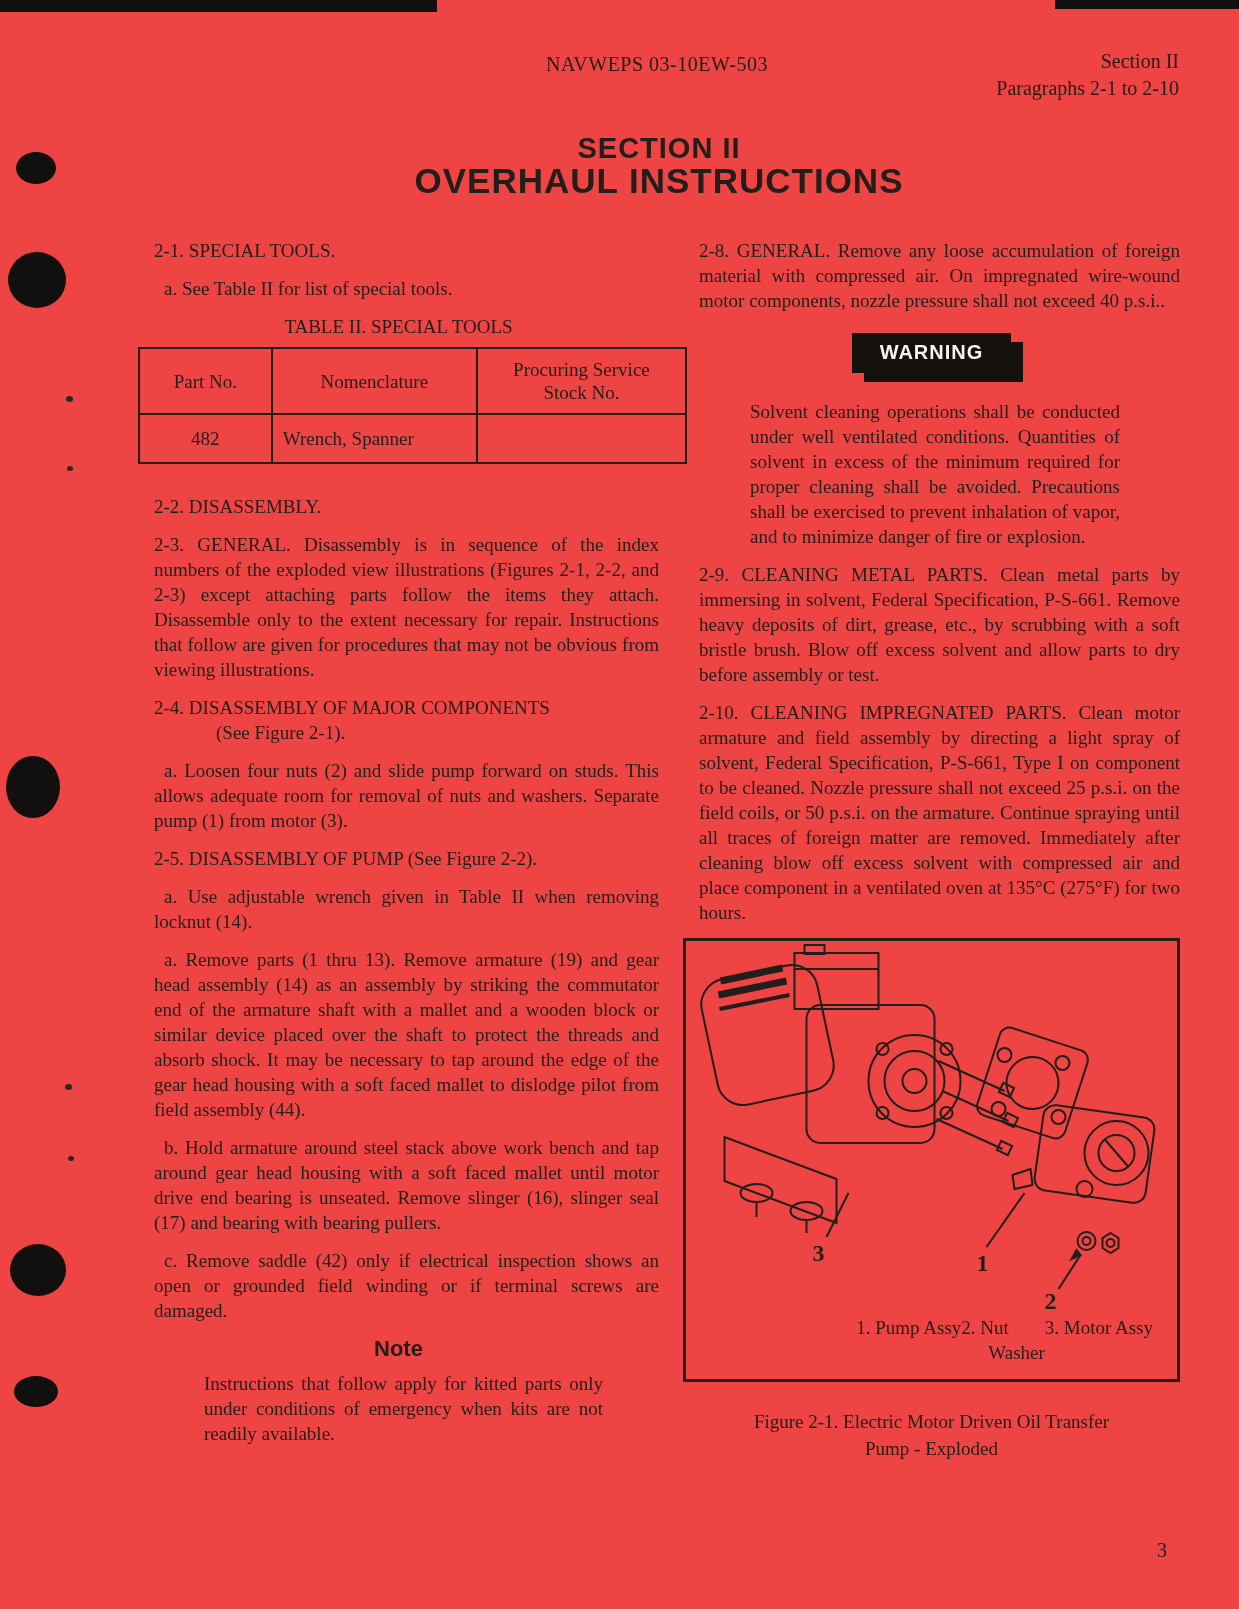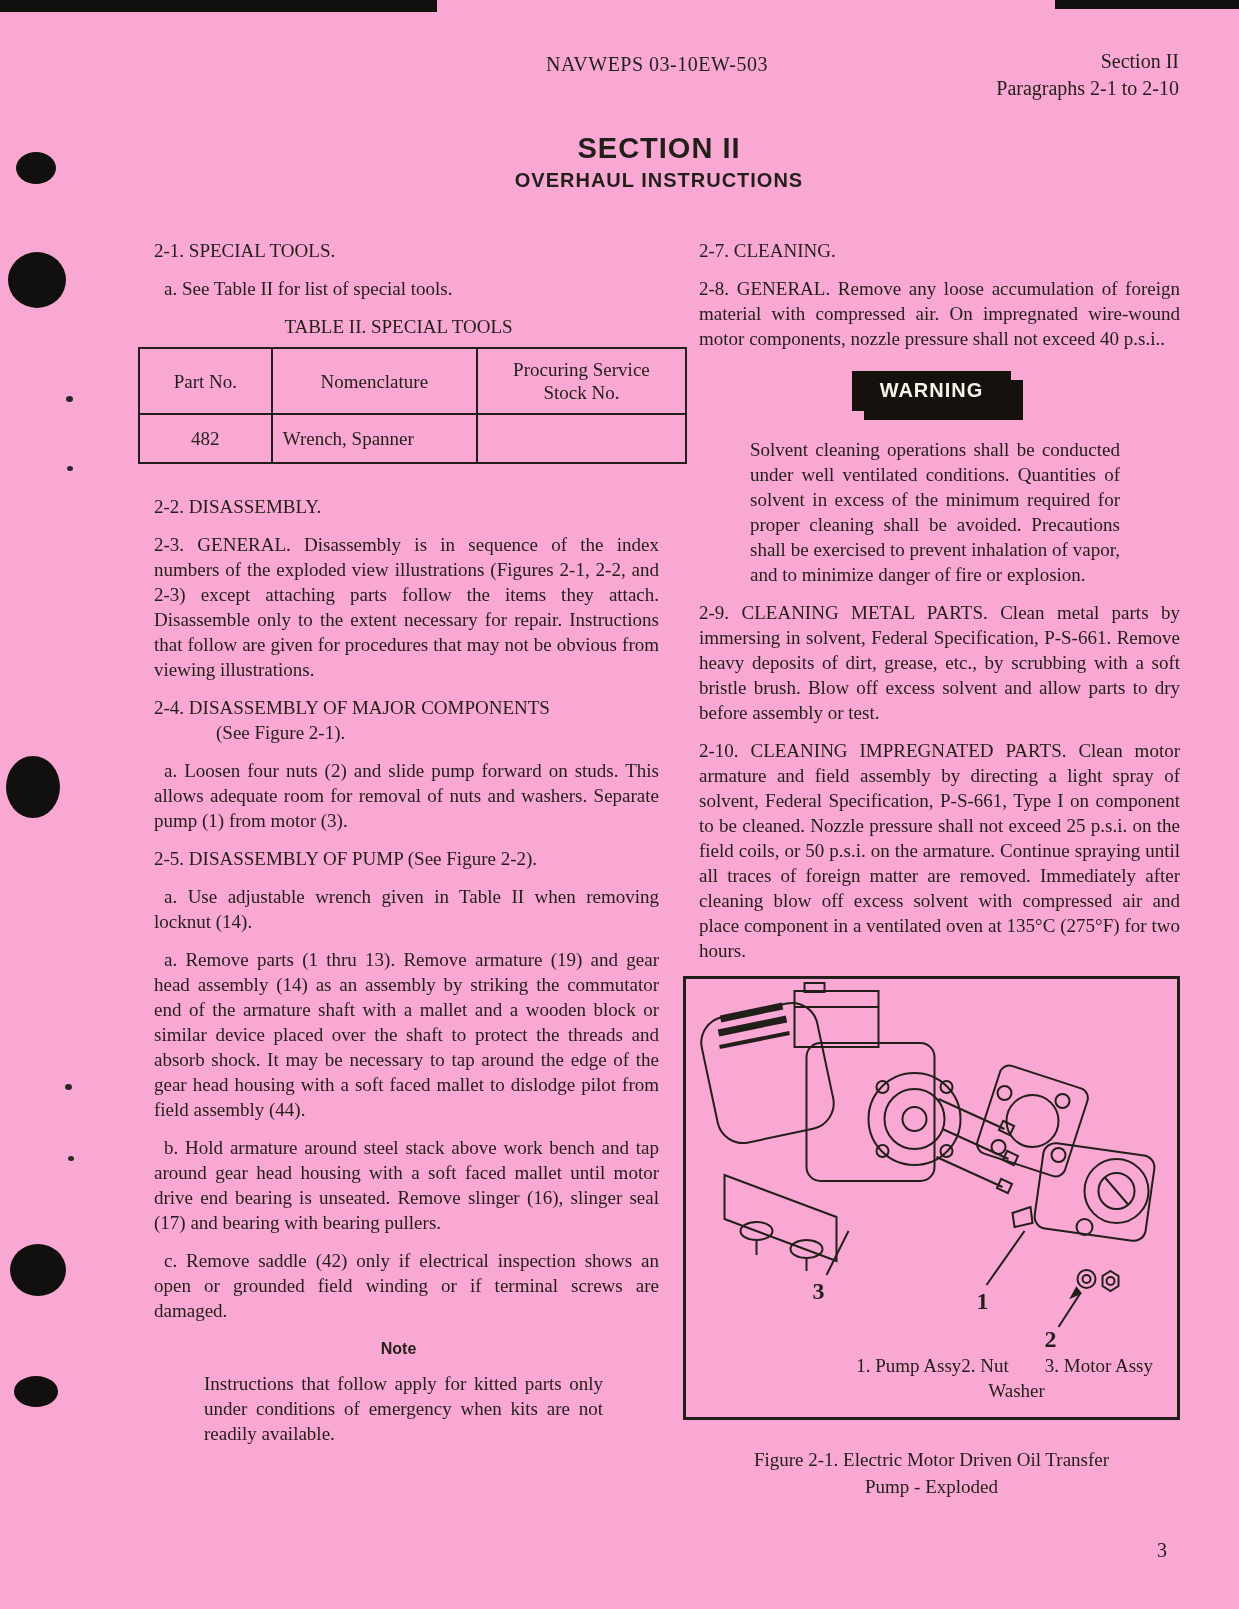--- a/index.html
+++ b/index.html
@@ -1,31 +1,31 @@
 <!DOCTYPE html>
 <html><head>
 <meta charset="utf-8">
 <style>
   html,body { margin:0; padding:0; background:#8a8a8a; }
   .page {
     position:relative; width:1239px; height:1609px; margin:0 auto;
-    background:#f9a8d4; color:#221e19; overflow:hidden;
+    background:#ef4444; color:#221e19; overflow:hidden;
     font-family:"Liberation Serif", serif; font-size:19px; line-height:25px;
   }
   .topbar { position:absolute; top:0; height:12px; background:#12100e; }
   .artifact { position:absolute; background:#12100e; border-radius:50%; }
   .speck { position:absolute; background:#2a2622; border-radius:50%; }
 
   .header-doc { position:absolute; top:52px; left:546px; font-size:20px; letter-spacing:0.5px; }
   .header-right { position:absolute; top:48px; right:60px; text-align:right; font-size:20px; line-height:27px; }
 
   .doc-title { position:absolute; top:136px; left:138px; width:1042px; text-align:center;
     font-family:"Liberation Sans", sans-serif; font-weight:bold; }
   .doc-title .t1 { font-size:29px; letter-spacing:1px; }
-  .doc-title .t2 { font-size:20px; letter-spacing:1px; margin-top:7px; }
+  .doc-title .t2 { font-size:35px; letter-spacing:1px; margin-top:7px; }
 
   .col { position:absolute; top:238px; text-align:justify; }
   .col-left  { left:138px; width:521px; }
   .col-right { left:683px; width:497px; }
 
   .para { margin:0 0 13px 16px; }
   .heading { text-align:left; }
   .indent-a { text-indent:10px;font-family:Liberation Serif, serif; }
   .line2-indent { padding-left:62px; text-align:left; }
 
@@ -39,21 +39,21 @@
   .c-stock{ width:186px; }
 
   .warning-wrap { display:flex; justify-content:center; margin:20px 0 26px 0; }
   .warning-box {
     background:#14110d; color:#f6f3ea; font-family:"Liberation Sans", sans-serif;
     font-weight:bold; font-size:20px; letter-spacing:1px; line-height:1;
     padding:9px 28px 11px 28px; box-shadow:12px 9px 0 #14110d;
   }
   .warning-body { margin:0 60px 13px 67px; }
 
-  .note-heading { font-family:"Liberation Sans", sans-serif; font-weight:bold; font-size:16px;
+  .note-heading { font-family:"Liberation Sans", sans-serif; font-weight:bold; font-size:22px;
     text-align:center; margin:4px 0 10px 0; }
   .note-block { margin:0 56px 0 66px; }
 
   .figure-box { border:3px solid #221e19; margin-top:4px; background:transparent; }
   .figure-art { display:block; width:491px; height:372px; }
   .figure-legend { display:flex; justify-content:flex-end; padding:2px 24px 14px 20px; text-align:left; }
   .legend-sub { padding-left:27px; }
   .figure-caption { text-align:center; margin-top:26px; line-height:27px; }
 
   .page-number { position:absolute; right:72px; bottom:46px; font-size:20px; }
@@ -119,21 +119,20 @@
     <div class="para heading">2-5.  DISASSEMBLY OF PUMP (See Figure 2-2).</div>
     <div class="para indent-a">a.  Use adjustable wrench given in Table II when removing locknut (14).</div>
     <div class="para indent-a">a.  Remove parts (1 thru 13). Remove armature (19) and gear head assembly (14) as an assembly by striking the commutator end of the armature shaft with a mallet and a wooden block or similar device placed over the shaft to protect the threads and absorb shock. It may be necessary to tap around the edge of the gear head housing with a soft faced mallet to dislodge pilot from field assembly (44).</div>
     <div class="para indent-a">b.  Hold armature around steel stack above work bench and tap around gear head housing with a soft faced mallet until motor drive end bearing is unseated. Remove slinger (16), slinger seal (17) and bearing with bearing pullers.</div>
     <div class="para indent-a">c.  Remove saddle (42) only if electrical inspection shows an open or grounded field winding or if terminal screws are damaged.</div>
     <div class="note-heading">Note</div>
     <div class="note-block">Instructions that follow apply for kitted parts only under conditions of emergency when kits are not readily available.</div>
   </div>
 
   <div class="col col-right">
-    <div class="para heading">2-7.  CLEANING.</div>
     <div class="para">2-8.  GENERAL.  Remove any loose accumulation of foreign material with compressed air. On impregnated wire-wound motor components, nozzle pressure shall not exceed 40 p.s.i..</div>
 
     <div class="warning-wrap">
       <div class="warning-box">WARNING</div>
     </div>
     <div class="warning-body">Solvent cleaning operations shall be conducted under well ventilated conditions. Quantities of solvent in excess of the minimum required for proper cleaning shall be avoided. Precautions shall be exercised to prevent inhalation of vapor, and to minimize danger of fire or explosion.</div>
 
     <div class="para">2-9.  CLEANING METAL PARTS.  Clean metal parts by immersing in solvent, Federal Specification, P-S-661. Remove heavy deposits of dirt, grease, etc., by scrubbing with a soft bristle brush. Blow off excess solvent and allow parts to dry before assembly or test.</div>
     <div class="para">2-10.  CLEANING IMPREGNATED PARTS.  Clean motor armature and field assembly by directing a light spray of solvent, Federal Specification, P-S-661, Type I on component to be cleaned. Nozzle pressure shall not exceed 25 p.s.i. on the field coils, or 50 p.s.i. on the armature. Continue spraying until all traces of foreign matter are removed. Immediately after cleaning blow off excess solvent with compressed air and place component in a ventilated oven at 135°C (275°F) for two hours.</div>
 

